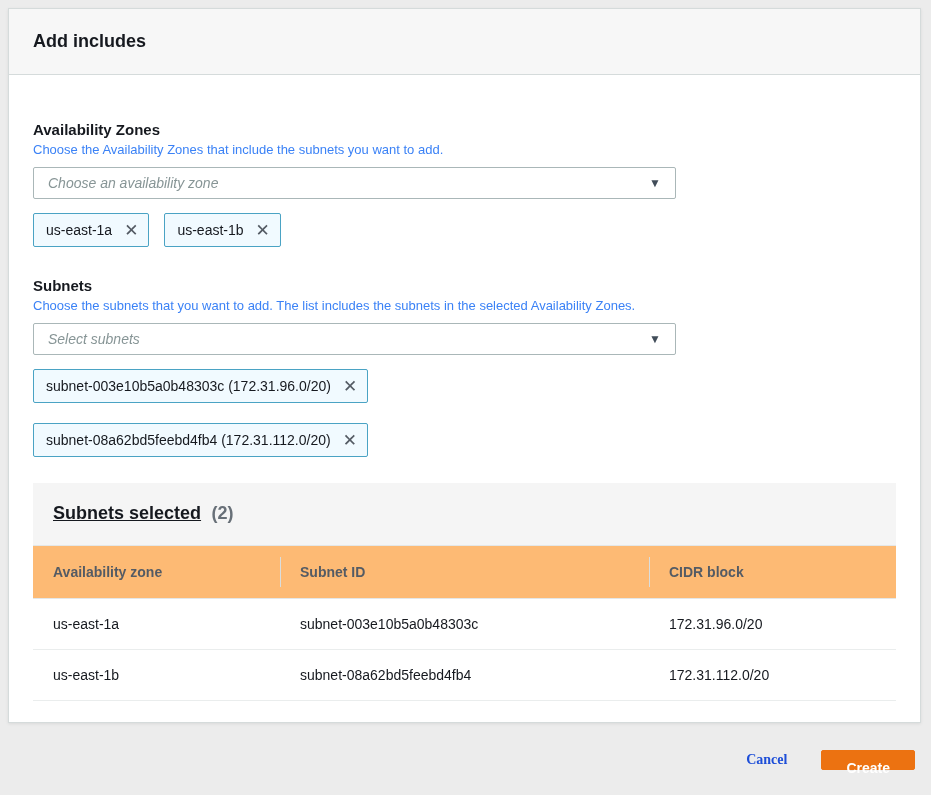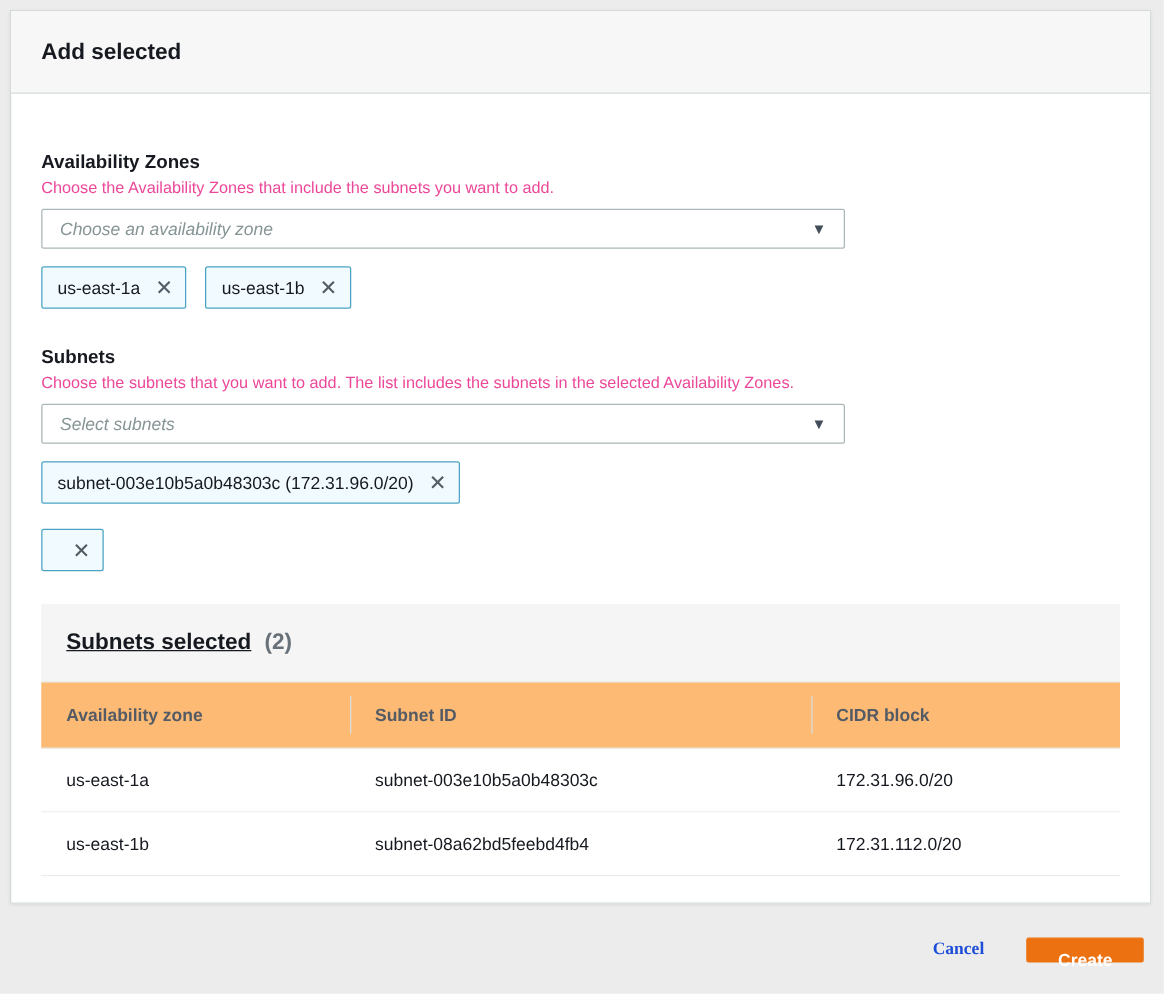--- a/index.html
+++ b/index.html
@@ -17,21 +17,21 @@
     box-shadow:0 1px 3px rgba(0,0,0,0.08);
   }
   .modal-header {
     height:66px; background:#f7f7f7; border-bottom:1px solid #d5dbdb;
     display:flex; align-items:center; padding:0 24px;
   }
   .modal-title { font-size:18px; font-weight:bold; color:#16191f; }
   .modal-body { padding:46px 24px 0 24px; }
 
   .field-label { font-size:15px; font-weight:bold; color:#16191f; }
-  .field-desc  { font-size:13px; color:#ec4899; margin-top:4px; }
+  .field-desc  { font-size:13px; color:#3b82f6; margin-top:4px; }
 
   .select-box {
     margin-top:10px; width:643px; height:32px;
     border:1px solid #aab7b8; border-radius:2px; background:#fff;
     display:flex; align-items:center; justify-content:space-between;
     padding:0 14px; cursor:pointer;
   }
   .select-placeholder { font-size:14px; font-style:italic; color:#879596; }
   .caret { font-size:12px; color:#414d59; line-height:1; }
 
@@ -82,21 +82,21 @@
     background:#ec7211; border:1px solid #ec7211; border-radius:2px;
     font-family:inherit; font-size:14px; font-weight:bold; color:#ffffff;
     padding:9px 24px; cursor:pointer; height:20px;
   }
 </style>
 </head>
 <body>
 
 <div class="modal">
   <div class="modal-header">
-    <div class="modal-title">Add selected</div>
+    <div class="modal-title">Add includes</div>
   </div>
 
   <div class="modal-body">
 
     <div>
       <div class="field-label">Availability Zones</div>
       <div class="field-desc">Choose the Availability Zones that include the subnets you want to add.</div>
       <div class="select-box">
         <span class="select-placeholder">Choose an availability zone</span>
         <span class="caret">▼</span>
@@ -119,20 +119,21 @@
       <div class="select-box">
         <span class="select-placeholder">Select subnets</span>
         <span class="caret">▼</span>
       </div>
       <div class="token-col">
         <span class="token">
           <span>subnet-003e10b5a0b48303c (172.31.96.0/20)</span>
           <span class="token-close">✕</span>
         </span>
         <span class="token">
+          <span>subnet-08a62bd5feebd4fb4 (172.31.112.0/20)</span>
           <span class="token-close">✕</span>
         </span>
       </div>
     </div>
 
     <div class="panel">
       <div class="panel-header">
         <span class="panel-title">Subnets selected</span>
         <span class="panel-count">(2)</span>
       </div>

